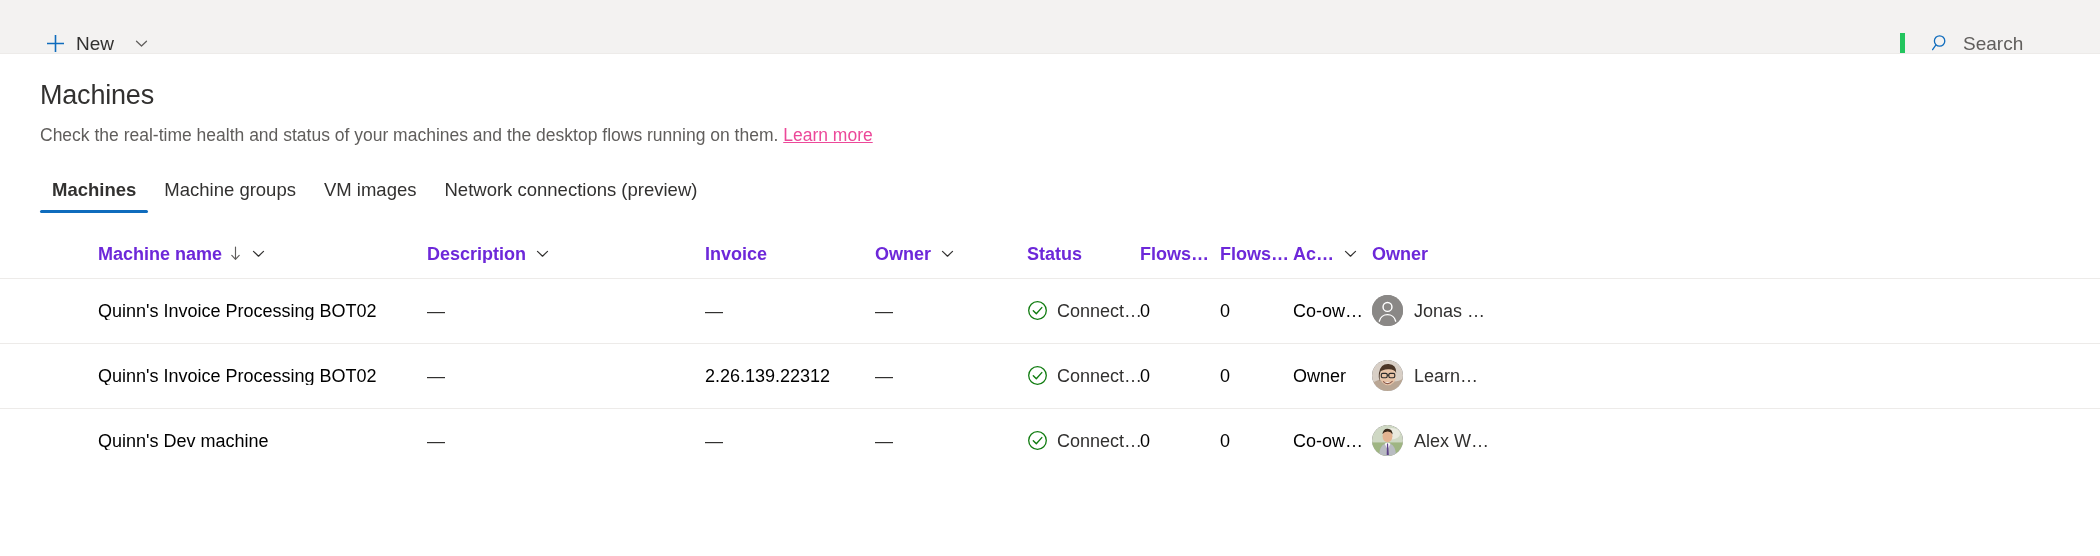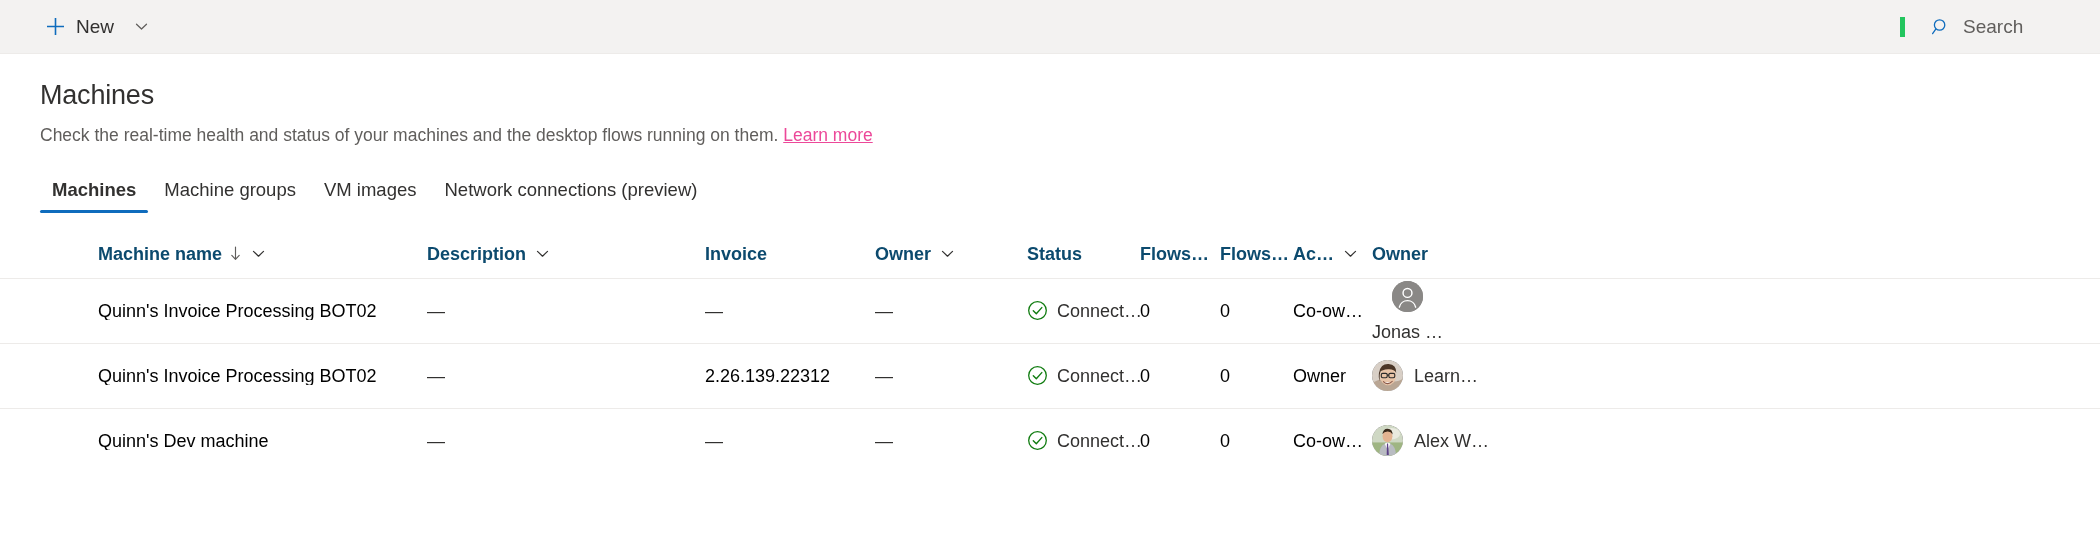--- a/index.html
+++ b/index.html
@@ -16,21 +16,21 @@
     color: #323130;
     -webkit-font-smoothing: antialiased;
   }
 
   
   .command-bar {
     height: 54px;
     background: #f3f2f1;
     border-bottom: 1px solid #edebe9;
     display: flex;
-    align-items: center;
+    align-items: flex-end;
     width: 2100px;
   }
 
   .cmd-left {
     flex: 1 1 auto;
     display: flex;
     align-items: center;
     padding-left: 40px;
   }
 
@@ -183,21 +183,21 @@
   .c-group   { width: 152px; }
   .c-status  { width: 113px; }
   .c-flows1  { width: 80px; }
   .c-flows2  { width: 73px; }
   .c-access  { width: 79px; }
   .c-owner   { width: 240px; }
 
   .th {
     font-size: 18px;
     font-weight: 700;
-    color: #0c4a6e;
+    color: #6d28d9;
     display: flex;
     align-items: center;
     gap: 7px;
     cursor: pointer;
     line-height: 1;
   }
 
   .td {
     font-size: 18px;
     font-weight: 400;
@@ -209,21 +209,21 @@
 
   .sort-arrow { width: 13px; height: 15px; display: block; flex: 0 0 auto; }
   .chev-head  { width: 15px; height: 15px; display: block; flex: 0 0 auto; margin-left: 2px; }
 
   
   .status-inner { display: flex; align-items: center; gap: 9px; }
   .status-icon  { width: 21px; height: 21px; display: block; flex: 0 0 auto; }
   .status-text  { font-size: 18px; color: #323130; line-height: 1; }
 
   
-  .owner-inner { display: flex; align-items: center; gap: 11px; flex-direction: column; }
+  .owner-inner { display: flex; align-items: center; gap: 11px; }
 
   .avatar {
     width: 31px; height: 31px;
     border-radius: 50%;
     flex: 0 0 auto;
     overflow: hidden;
     position: relative;
     background: #8a8886;
   }
   .avatar svg { display: block; width: 100%; height: 100%; }

